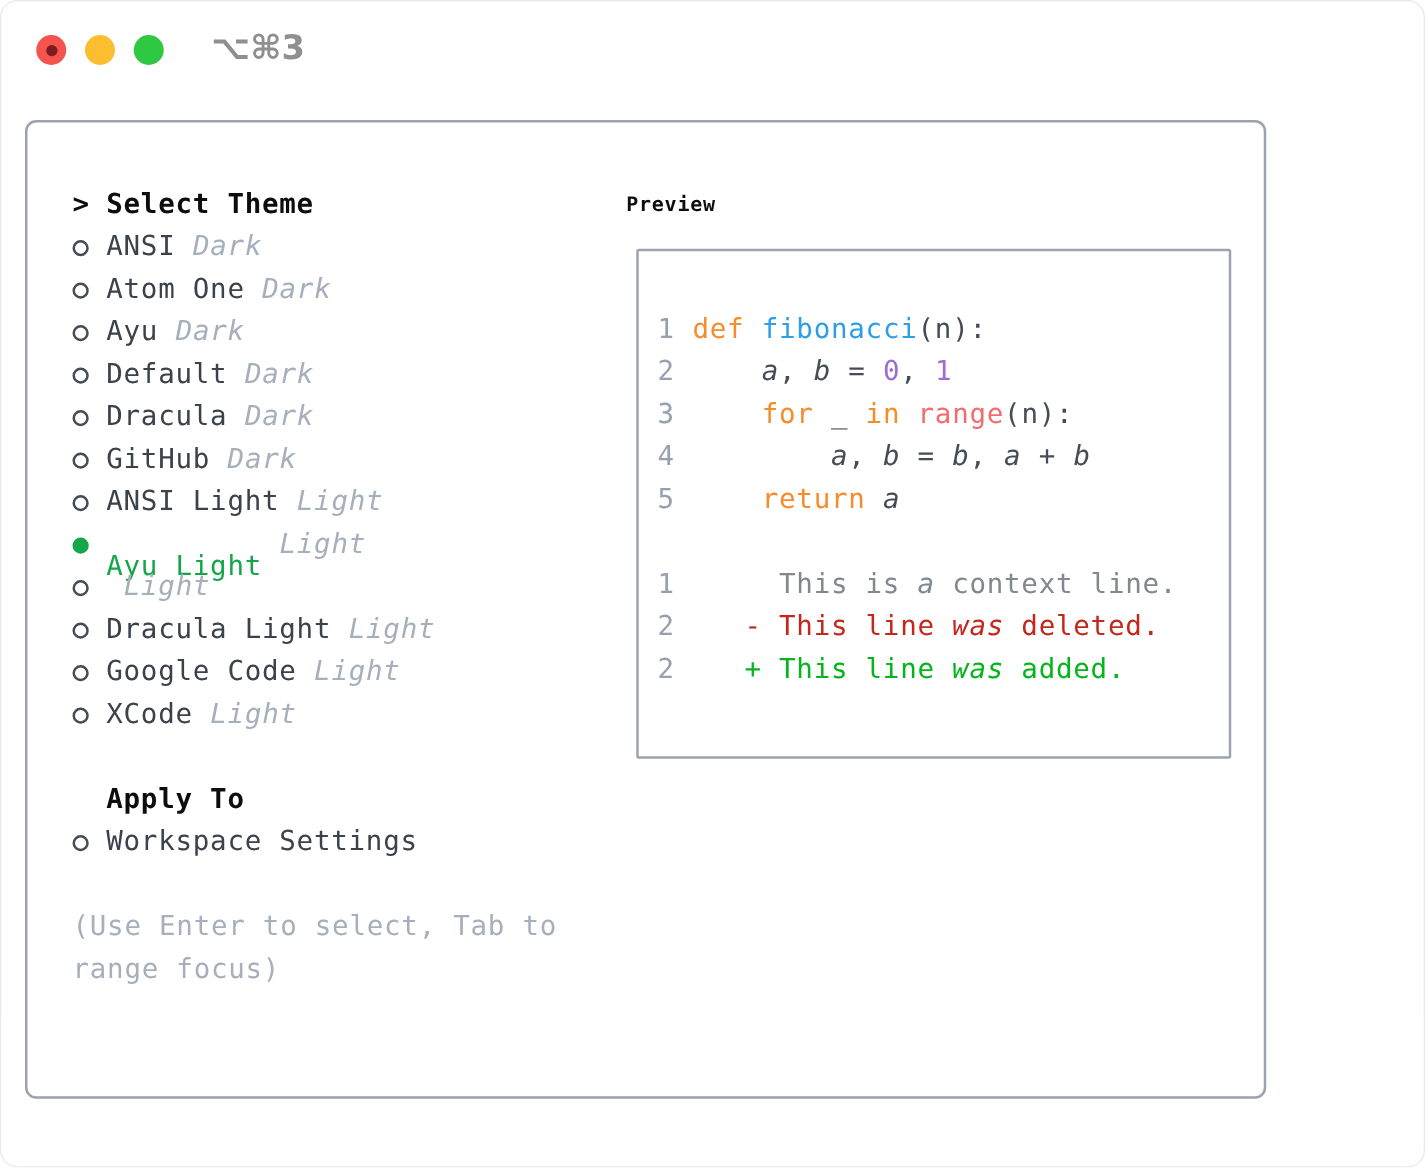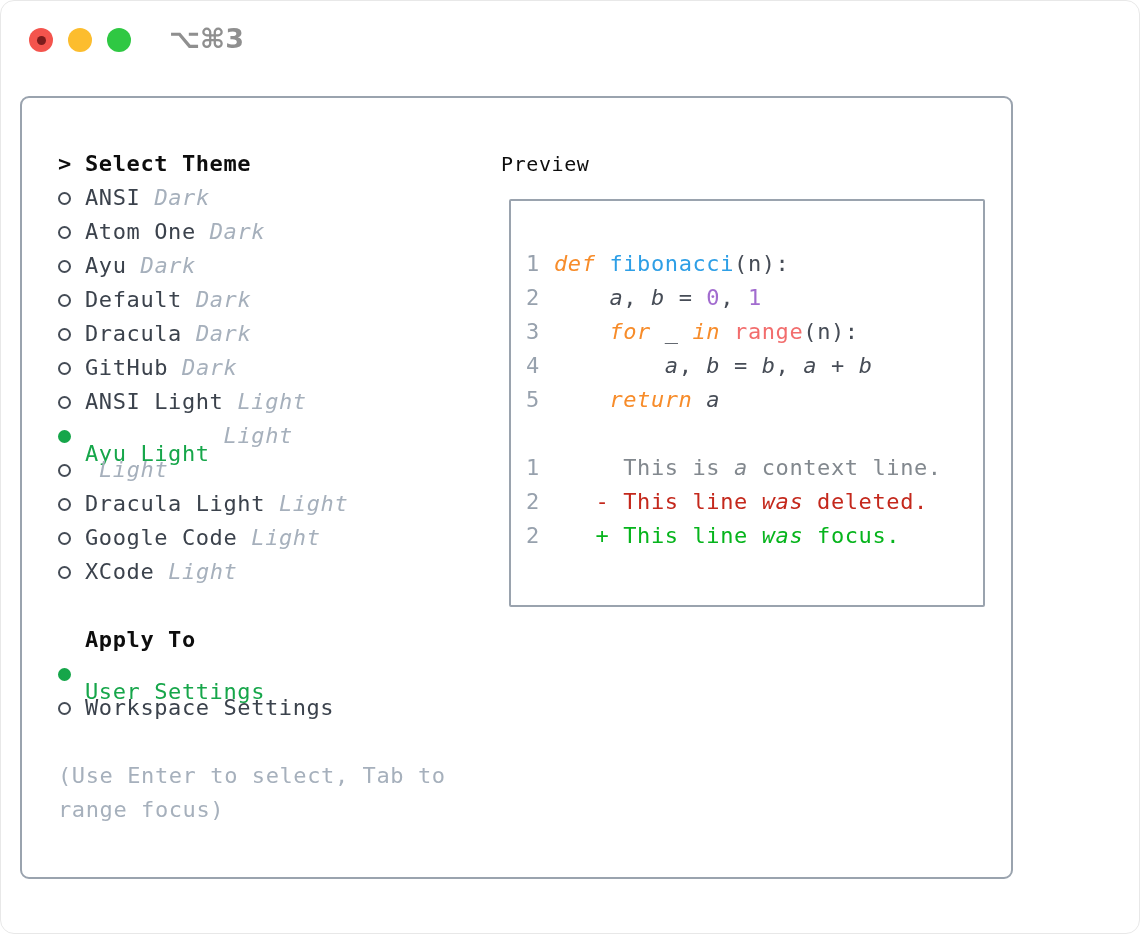--- a/index.html
+++ b/index.html
@@ -37,29 +37,29 @@
   .prompt{font-weight:bold;color:var(--text-black);}
   .hdr{font-weight:bold;color:var(--text-black);}
   .bullet{width:13px;height:13px;border-radius:50%;border:2px solid #454c56;display:inline-block;}
   .bullet.sel{background:var(--accent-green);border-color:var(--accent-green);}
   .label{color:var(--text-dark);}
   .label.sel{color:var(--accent-green);margin-top:35px;}
   .tag{color:var(--muted);margin-left:14px;font-style:italic;}
   .hint{color:var(--muted);}
   
   .right-col{position:absolute;left:479px;top:49px;}
-  .preview-title{font-weight:normal;color:var(--text-black);height:34px;line-height:34px;letter-spacing:0.6px;font-size:20px;}
+  .preview-title{font-weight:bold;color:var(--text-black);height:34px;line-height:34px;letter-spacing:0.6px;font-size:16px;}
   .preview-box{margin-top:18px;margin-left:8px;width:476px;height:408px;
     border:2px solid var(--panel-border);border-radius:2px;background:#fff;
     padding:46px 0 0 15px;overflow:hidden;}
   .pline{display:flex;align-items:center;height:34px;}
   .gutter{width:28px;flex:none;color:var(--gutter);}
   pre.code{margin:0;font:inherit;letter-spacing:0.6px;white-space:pre;}
   .tok.plain{color:var(--code-plain);}
-  .tok.kw{color:var(--kw-orange);font-style:italic;}
+  .tok.kw{color:var(--kw-orange);}
   .tok.fn{color:var(--fn-blue);}
   .tok.num{color:var(--num-purple);}
   .tok.coral{color:var(--range-coral);}
   .tok.ctx{color:var(--ctx-gray);}
   .tok.del{color:var(--diff-red);}
   .tok.add{color:var(--diff-green);}
   .tok.it{font-style:italic;}
 </style>
 </head>
 <body>
@@ -99,21 +99,20 @@
         </div>
 
       <div class="row blank"></div>
 
       <div class="row">
         <span class="mark"></span>
         <span class="hdr">Apply To</span>
       </div>
 
       <div id="apply-list">
-          <div class="row"><span class="mark"><span class="bullet sel"></span></span><span class="label sel">User Settings</span></div>
           <div class="row"><span class="mark"><span class="bullet"></span></span><span class="label">Workspace Settings</span></div>
         </div>
 
       <div class="row blank"></div>
 
       <div class="hint">
         <div>(Use Enter to select, Tab to</div>
         <div>range focus)</div>
       </div>
     </div>
@@ -148,19 +147,19 @@
           <div class="pline">
             <span class="gutter">1</span>
             <pre class="code"><span class="tok ctx">     This is </span><span class="tok ctx it">a</span><span class="tok ctx"> context line.</span></pre>
           </div>
           <div class="pline">
             <span class="gutter">2</span>
             <pre class="code"><span class="tok del">   - This line </span><span class="tok del it">was</span><span class="tok del"> deleted.</span></pre>
           </div>
           <div class="pline">
             <span class="gutter">2</span>
-            <pre class="code"><span class="tok add">   + This line </span><span class="tok add it">was</span><span class="tok add"> focus.</span></pre>
+            <pre class="code"><span class="tok add">   + This line </span><span class="tok add it">was</span><span class="tok add"> added.</span></pre>
           </div>
         </div>
     </div>
 
   </div>
 </div>
 
 </body></html>

